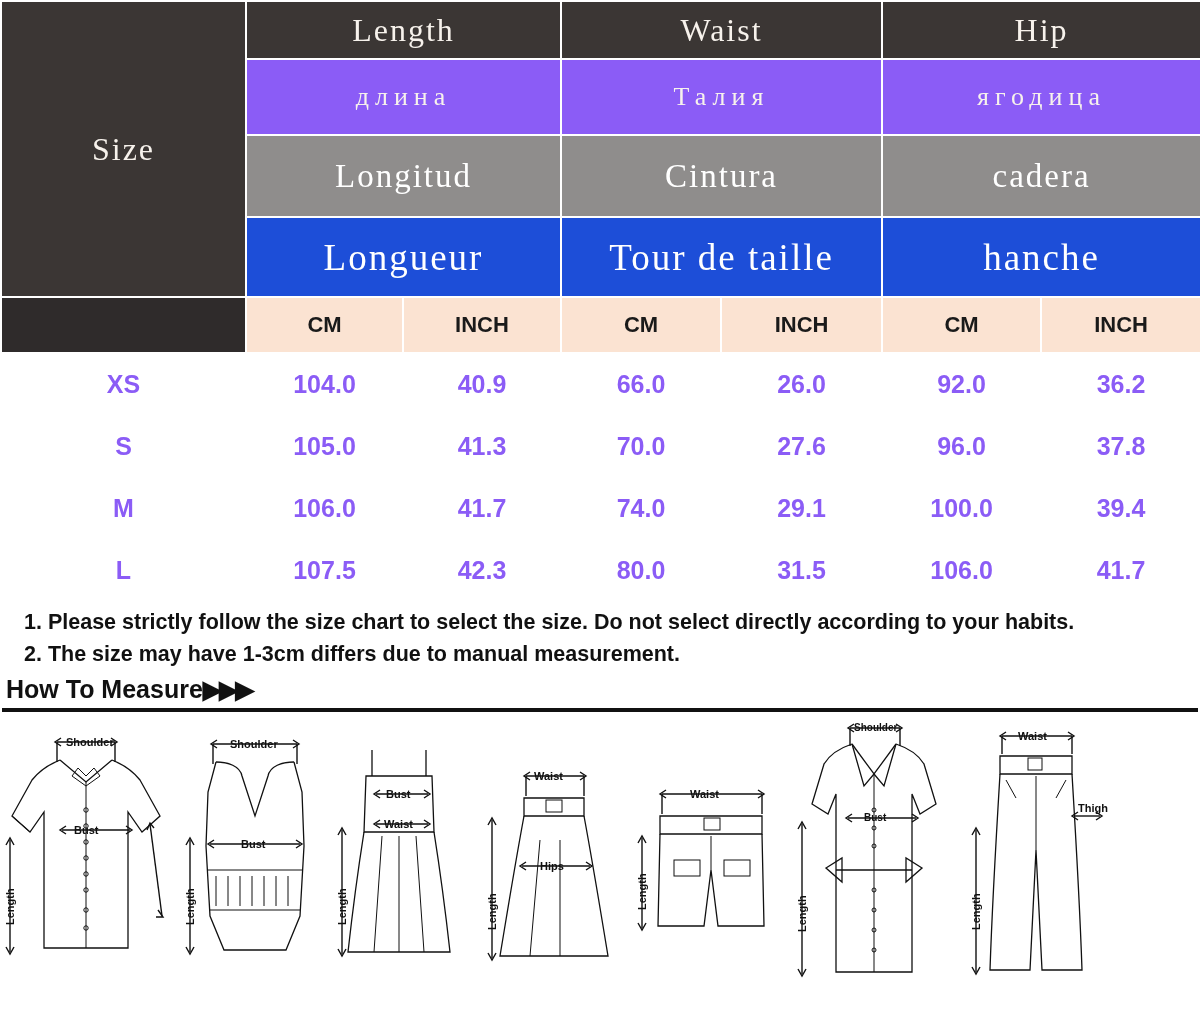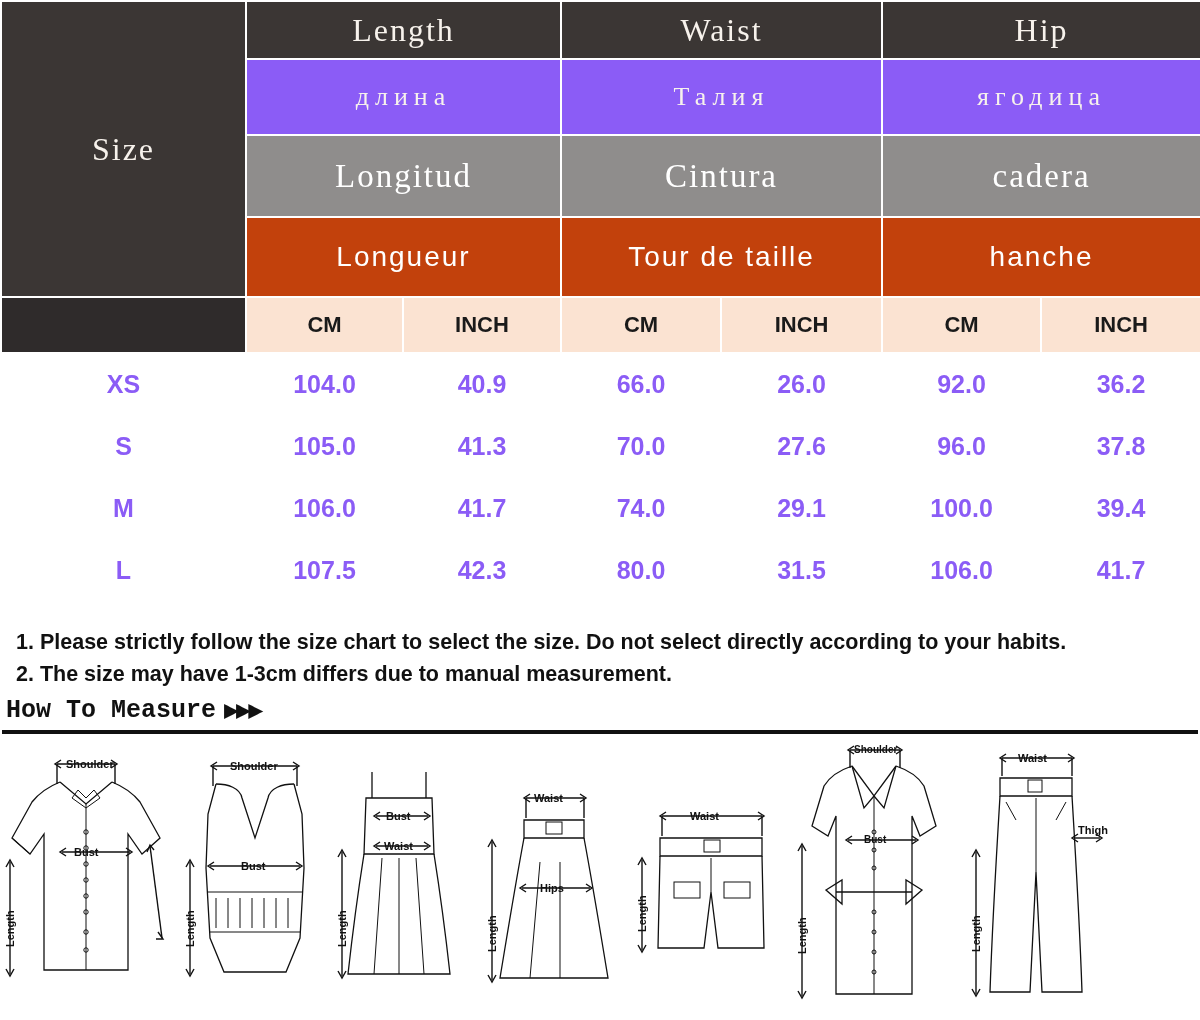--- a/index.html
+++ b/index.html
@@ -59,24 +59,24 @@
   .lang-row-3 td {
     background: #8f8d8c;
     color: #ffffff;
     font-family: "Liberation Serif", serif;
     font-size: 33px;
     height: 80px;
     letter-spacing: 2px;
     margin-top: 14px;
   }
   .lang-row-4 td {
-    background: #c2410c;
+    background: #1d4ed8;
     color: #ffffff;
-    font-family: Liberation Sans, sans-serif;
-    font-size: 28px;
+    font-family: Liberation Serif, serif;
+    font-size: 37px;
     height: 78px;
     letter-spacing: 2px;
   }
   .unit-row td {
     background: #fbe3d2;
     color: #1a1a1a;
     font-weight: bold;
     font-size: 22px;
     height: 54px;
     border: 2px solid #ffffff;
@@ -94,39 +94,37 @@
     color: #8b5cf6;
     background: #ffffff;
   }
   .data-row td.size-label {
     font-size: 25px;
     font-weight: bold;
   }
 
   
   .notes {
-    padding: 6px 4px 0 16px;
+    padding: 6px 4px 0 24px;
     font-size: 21.5px;
     font-weight: bold;
     line-height: 1.38;
     color: #111;
-    margin-top: 20px;
   }
   .notes p {
     margin: 0 0 2px 0;
   }
 
   
   .howto {
     margin-top: 6px;
     padding-left: 6px;
     display: flex;
     align-items: center;
-    gap: 8px;
-    font-family: Liberation Mono, monospace;
+    gap: 0;
   }
   .howto-title {
     font-size: 25px;
     font-weight: bold;
     letter-spacing: 0px;
     color: #111;
   }
   .howto-arrows {
     font-size: 25px;
     font-weight: bold;

